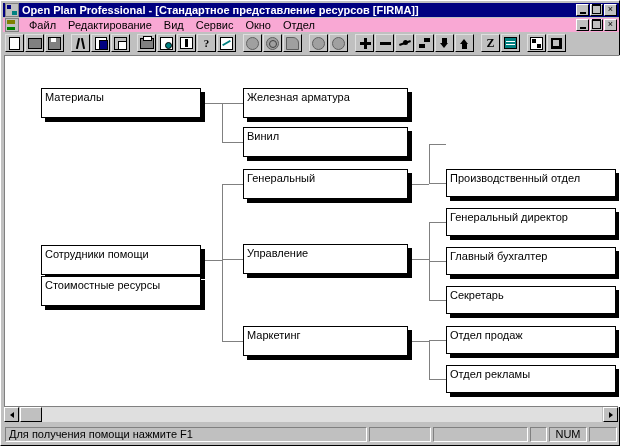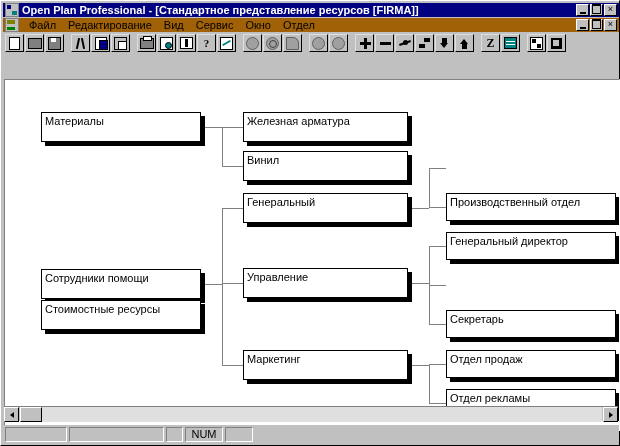--- a/index.html
+++ b/index.html
@@ -27,21 +27,21 @@
         border-left:1px solid #fff;border-top:1px solid #fff;
         border-right:1px solid #000;border-bottom:1px solid #000;
         display:flex;align-items:center;justify-content:center;
         font-size:9px;line-height:9px;font-family:"Liberation Sans",sans-serif;color:#000;
         box-sizing:border-box;}
   .wbtn span{display:block;font-size:9px;transform:translateY(-1px);}
   .wbtn.min span{width:6px;height:2px;background:#000;transform:translateY(3px);}
   .wbtn.max span{width:7px;height:7px;border:1px solid #000;border-top-width:2px;}
 
   
-  .menubar{position:absolute;left:2px;top:17px;width:616px;height:14px;background:#a16207;
+  .menubar{position:absolute;left:2px;top:17px;width:616px;height:14px;background:#f9a8d4;
            display:flex;align-items:center;}
   .menu-ico{width:12px;height:12px;margin:0 4px 0 2px;background:#c0c0c0;border:1px solid #808080;position:relative;}
   .menu-ico:before{content:"";position:absolute;left:1px;top:1px;width:8px;height:4px;background:#808000;}
   .menu-ico:after{content:"";position:absolute;left:1px;bottom:1px;width:8px;height:3px;background:#008000;}
   .menu-item{padding:0 6px;font-size:11px;color:#000;white-space:nowrap;cursor:default;}
   .menubar .wbtns{margin-left:auto;}
 
   
   .toolbar{position:absolute;left:2px;top:32px;width:616px;height:20px;background:#c0c0c0;
            display:flex;align-items:center;padding-left:2px;box-sizing:border-box;}
@@ -99,21 +99,21 @@
   .g-grid:after{content:"";position:absolute;left:1px;top:3px;width:9px;height:1px;background:#fff;box-shadow:0 3px 0 #fff;}
   .g-tree{width:11px;height:11px;background:#fff;border:1px solid #000;position:relative;}
   .g-tree:after{content:"";position:absolute;left:1px;top:1px;width:4px;height:4px;background:#000;box-shadow:5px 5px 0 #000;}
   .g-arrowbox{width:11px;height:11px;background:#000;position:relative;}
   .g-arrowbox:after{content:"";position:absolute;left:2px;top:2px;width:6px;height:6px;background:#c0c0c0;}
 
   
   .client{position:absolute;left:2px;top:53px;width:616px;height:368px;background:#c0c0c0;box-sizing:border-box;}
   .canvas{position:absolute;left:1px;top:1px;width:614px;height:350px;background:#fff;
           border-top:1px solid #808080;border-left:1px solid #808080;
-          border-right:1px solid #fff;border-bottom:1px solid #fff;overflow:hidden;margin-top:24px;}
+          border-right:1px solid #fff;border-bottom:1px solid #fff;overflow:hidden;}
   .inner{position:absolute;left:0;top:0;width:614px;height:350px;}
 
   .node{position:absolute;box-sizing:border-box;background:#fff;border:1px solid #000;
         box-shadow:4px 4px 0 #000;}
   .node .lbl{position:absolute;left:3px;top:2px;right:3px;font-size:11px;color:#000;line-height:12px;}
 
   .hline{position:absolute;height:1px;background:#808080;}
   .vline{position:absolute;width:1px;background:#808080;}
 
   
@@ -319,20 +319,23 @@
           </div>
           <div class="node" style="left: 238px; top: 270px; width: 165px; height: 30px;">
             <div class="lbl">Маркетинг</div>
           </div>
           <div class="node" style="left: 441px; top: 113px; width: 170px; height: 28px;">
             <div class="lbl">Производственный отдел</div>
           </div>
           <div class="node" style="left: 441px; top: 152px; width: 170px; height: 28px;">
             <div class="lbl">Генеральный директор</div>
           </div>
+          <div class="node" style="left: 441px; top: 191px; width: 170px; height: 28px;">
+            <div class="lbl">Главный бухгалтер</div>
+          </div>
           <div class="node" style="left: 441px; top: 230px; width: 170px; height: 28px;">
             <div class="lbl">Секретарь</div>
           </div>
           <div class="node" style="left: 441px; top: 270px; width: 170px; height: 28px;">
             <div class="lbl">Отдел продаж</div>
           </div>
           <div class="node" style="left: 441px; top: 309px; width: 170px; height: 28px;">
             <div class="lbl">Отдел рекламы</div>
           </div>
         </div>
@@ -344,20 +347,21 @@
           <i class="arr-l"></i>
         </div>
       <div class="sb-thumb"></div>
       <div class="sb-btn r">
           <i class="arr-r"></i>
         </div>
     </div>
   </div>
 
   <div class="statusbar">
+    <div class="st-pane st-main">Для получения помощи нажмите F1</div>
     <div class="st-pane st-s1"></div>
     <div class="st-pane st-s2"></div>
     <div class="st-pane st-s3"></div>
     <div class="st-pane st-num">NUM</div>
     <div class="st-pane st-s4"></div>
   </div>
 
 </div>
 
 </body></html>

